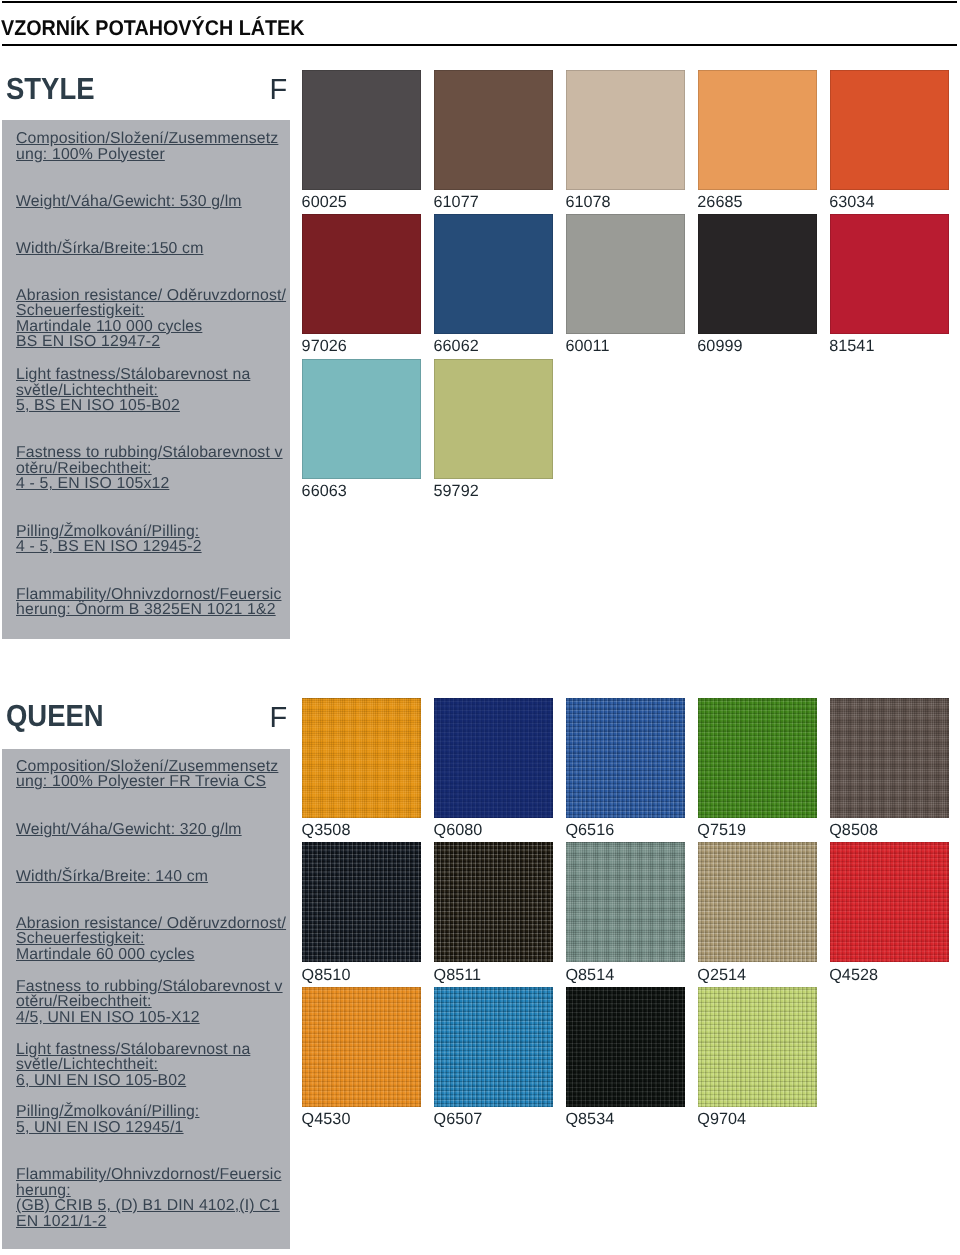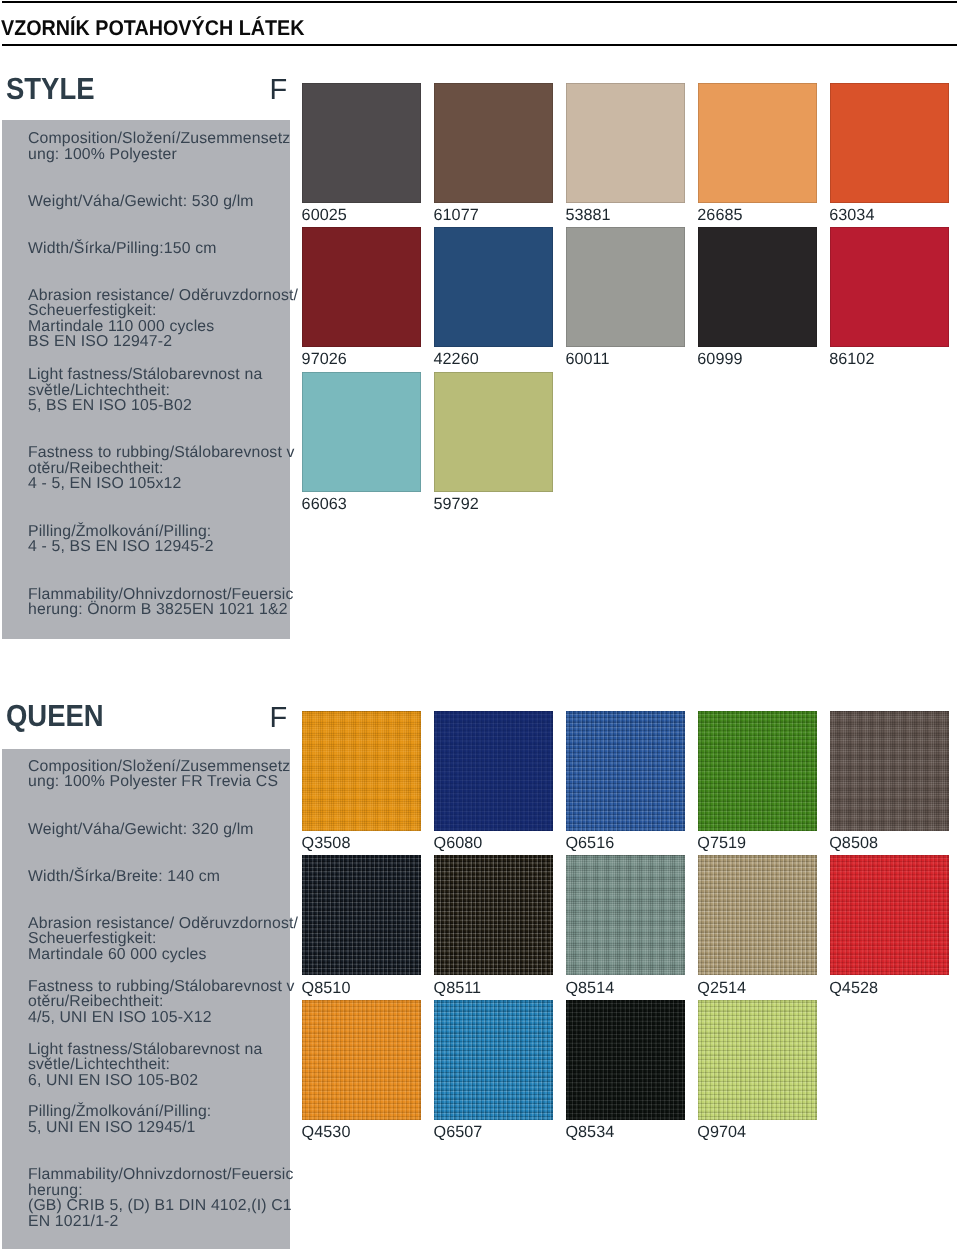--- a/index.html
+++ b/index.html
@@ -23,25 +23,25 @@
   
   .section,.grid{position:static;}
 
   
   .sec-name{position:absolute;left:6.4px;font-size:30.5px;font-weight:bold;color:#2d3d48;
        line-height:30.5px;white-space:nowrap;transform:scaleX(0.9);transform-origin:0 0;}
   .sec-code{position:absolute;left:269.5px;font-size:29px;color:#24313c;line-height:29px;}
 
   
   .specs{position:absolute;left:2px;width:288px;background:#b0b2b7;}
-  .specs .blk{position:absolute;left:26px;color:#374350;font-size:15.8px;line-height:15.5px;
-       white-space:pre;letter-spacing:0.16px;}
-
-  
-  .sw{position:absolute;width:119px;height:144px;margin-top:13px;}
+  .specs .blk{position:absolute;left:14px;color:#374350;font-size:15.8px;line-height:15.5px;
+       white-space:pre;letter-spacing:0.16px;text-decoration:underline;}
+
+  
+  .sw{position:absolute;width:119px;height:144px;}
   .sw .chip{position:absolute;left:0;top:0;width:119px;height:120px;overflow:hidden;
      box-shadow:inset 0 0 0 0.7px rgba(0,0,0,0.18);}
   
   .sw .chip.woven{--wp:4.4px; --dk:0.14; --lt:0.11;}
   
   .sw .chip.woven::before{content:"";position:absolute;left:-6px;top:-6px;right:-6px;bottom:-6px;
      background-image:
        repeating-linear-gradient(90deg,
           rgba(0,0,0,var(--dk)) 0,           rgba(0,0,0,var(--dk)) calc(var(--wp)*0.18),
           rgba(0,0,0,0)                      calc(var(--wp)*0.36), rgba(0,0,0,0) calc(var(--wp)*0.62),
@@ -66,21 +66,21 @@
     <div class="rule bottom"></div>
   </div>
 
   <div class="section">
     <div class="sec-name" style="top:74px">STYLE</div>
     <div class="sec-code" style="top:76.3px">F</div>
     <div class="specs" style="top:119.8px;height:519.4px">
       <div class="blk" style="top:11.4px">Composition/Složení/Zusemmensetz
 ung: 100% Polyester</div>
       <div class="blk" style="top:73.9px">Weight/Váha/Gewicht: 530 g/lm</div>
-      <div class="blk" style="top:121.5px">Width/Šírka/Pilling:150 cm</div>
+      <div class="blk" style="top:121.5px">Width/Šírka/Breite:150 cm</div>
       <div class="blk" style="top:168.1px">Abrasion resistance/ Oděruvzdornost/
 Scheuerfestigkeit:
 Martindale 110 000 cycles
 BS EN ISO 12947-2</div>
       <div class="blk" style="top:247.3px">Light fastness/Stálobarevnost na
 světle/Lichtechtheit:
 5, BS EN ISO 105-B02</div>
       <div class="blk" style="top:325.6px">Fastness to rubbing/Stálobarevnost v
 otěru/Reibechtheit:
 4 - 5, EN ISO 105x12</div>
@@ -93,49 +93,49 @@
       <div class="sw" style="left:302px;top:69.5px">
           <div class="chip smooth" style="background:#4e4a4c"></div>
           <div class="lbl">60025</div>
         </div>
       <div class="sw" style="left:433.9px;top:69.5px">
           <div class="chip smooth" style="background:#6a5043"></div>
           <div class="lbl">61077</div>
         </div>
       <div class="sw" style="left:565.8px;top:69.5px">
           <div class="chip smooth" style="background:#cab8a4"></div>
-          <div class="lbl">53881</div>
+          <div class="lbl">61078</div>
         </div>
       <div class="sw" style="left:697.7px;top:69.5px">
           <div class="chip smooth" style="background:#e89b59"></div>
           <div class="lbl">26685</div>
         </div>
       <div class="sw" style="left:829.6px;top:69.5px">
           <div class="chip smooth" style="background:#d9522a"></div>
           <div class="lbl">63034</div>
         </div>
       <div class="sw" style="left:302px;top:214.1px">
           <div class="chip smooth" style="background:#7a1f24"></div>
           <div class="lbl">97026</div>
         </div>
       <div class="sw" style="left:433.9px;top:214.1px">
           <div class="chip smooth" style="background:#264c78"></div>
-          <div class="lbl">42260</div>
+          <div class="lbl">66062</div>
         </div>
       <div class="sw" style="left:565.8px;top:214.1px">
           <div class="chip smooth" style="background:#9a9b96"></div>
           <div class="lbl">60011</div>
         </div>
       <div class="sw" style="left:697.7px;top:214.1px">
           <div class="chip smooth" style="background:#282526"></div>
           <div class="lbl">60999</div>
         </div>
       <div class="sw" style="left:829.6px;top:214.1px">
           <div class="chip smooth" style="background:#b91c31"></div>
-          <div class="lbl">86102</div>
+          <div class="lbl">81541</div>
         </div>
       <div class="sw" style="left:302px;top:358.7px">
           <div class="chip smooth" style="background:#7ab9bd"></div>
           <div class="lbl">66063</div>
         </div>
       <div class="sw" style="left:433.9px;top:358.7px">
           <div class="chip smooth" style="background:#b8bc78"></div>
           <div class="lbl">59792</div>
         </div>
     </div>

